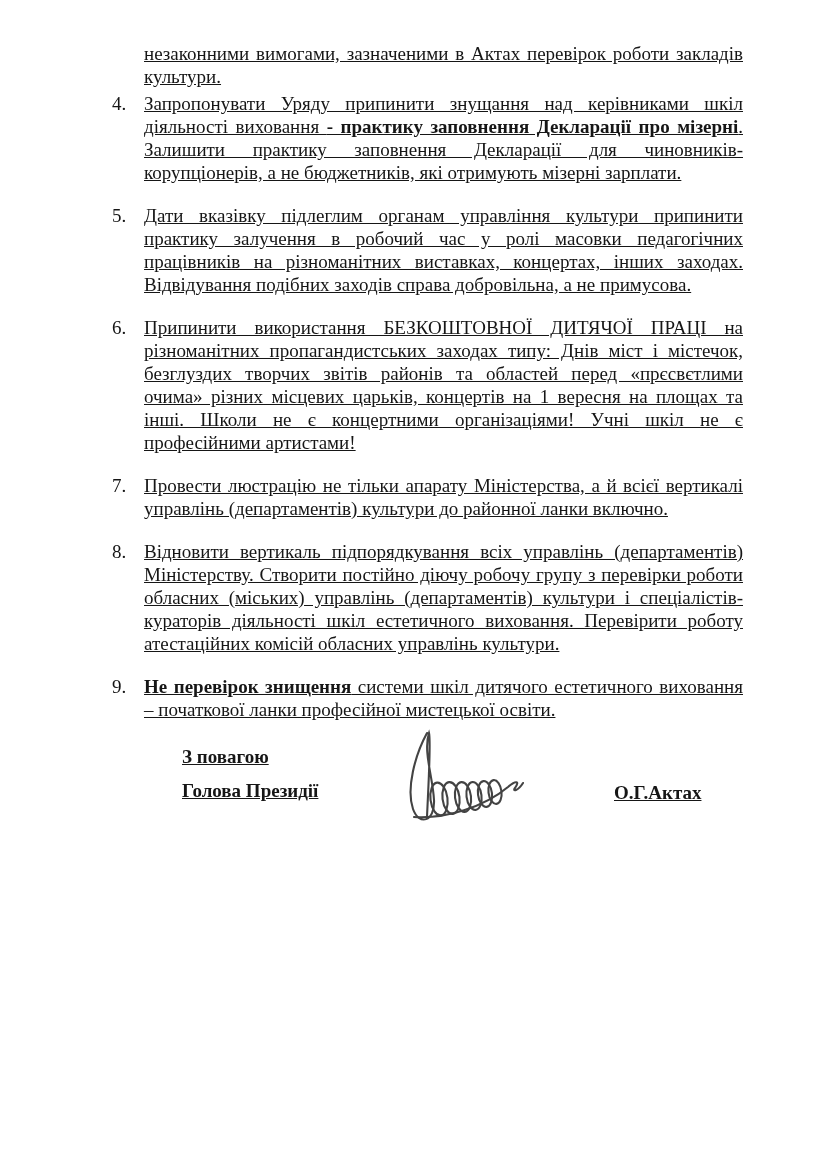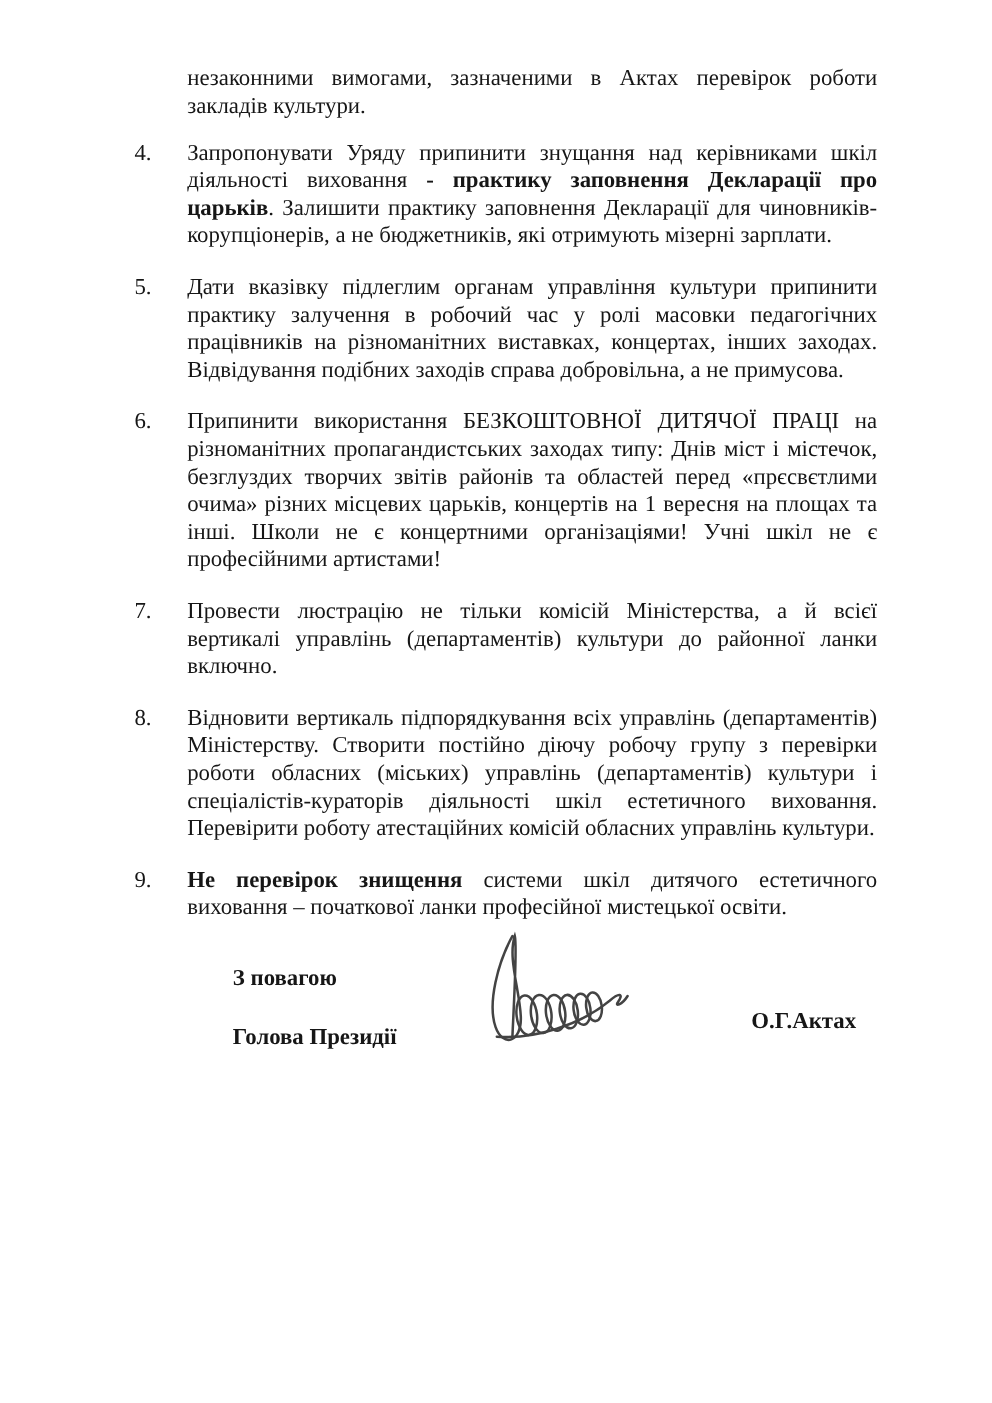--- a/index.html
+++ b/index.html
@@ -8,21 +8,21 @@
     width:827px;height:1169px;
     background:#ffffff;
     color:#161616;
     font-family:"Liberation Serif","DejaVu Serif",serif;
     overflow:hidden;
   }
   .content{
     position:absolute;
     left:140px;top:38px;width:607px;
   }
-  .content p{margin:16px;}
+  .content p{margin:4px;text-decoration:underline;}
   .intro,.item-body{
     font-size:19px;
     line-height:23px;
     text-align:justify;
     text-justify:inter-word;
   }
   .intro{margin-bottom:26px;}
   .item{position:relative;margin-bottom:20px;}
   .item-num{
     position:absolute;
@@ -32,50 +32,50 @@
   .item-body b{font-weight:bold;}
   .sig{
     position:relative;
     margin-top:11px;
     height:140px;
     font-weight:bold;
     font-size:19px;
     line-height:23px;
   }
   .sig-closing{position:absolute;left:38px;top:0;}
-  .sig-title{position:absolute;left:38px;top:49px;}
+  .sig-title{position:absolute;left:38px;top:34px;}
   .sig-name{position:absolute;left:470px;top:36px;}
   .sig-scribble{position:absolute;left:256px;top:-14px;width:132px;height:102px;}
 </style>
 </head>
 <body>
 
 <div class="page">
   <div class="content">
 
     <p class="intro">незаконними вимогами, зазначеними в Актах перевірок роботи закладів культури.</p>
 
     <div class="item">
       <span class="item-num">4.</span>
-      <p class="item-body"><span>Запропонувати Уряду припинити знущання над керівниками шкіл діяльності виховання </span><b>- практику заповнення Декларації про царьків</b><span>. Залишити практику заповнення Декларації для чиновників-корупціонерів, а не бюджетників, які отримують мізерні зарплати.</span></p>
+      <p class="item-body"><span>Запропонувати Уряду припинити знущання над керівниками шкіл діяльності виховання </span><b>- практику заповнення Декларації про мізерні</b><span>. Залишити практику заповнення Декларації для чиновників-корупціонерів, а не бюджетників, які отримують мізерні зарплати.</span></p>
     </div>
 
     <div class="item">
       <span class="item-num">5.</span>
       <p class="item-body"><span>Дати вказівку підлеглим органам управління культури припинити практику залучення в робочий час у ролі масовки педагогічних працівників на різноманітних виставках, концертах, інших заходах. Відвідування подібних заходів справа добровільна, а не примусова.</span></p>
     </div>
 
     <div class="item">
       <span class="item-num">6.</span>
       <p class="item-body"><span>Припинити використання БЕЗКОШТОВНОЇ ДИТЯЧОЇ ПРАЦІ на різноманітних пропагандистських заходах типу: Днів міст і містечок, безглуздих творчих звітів районів та областей перед «прєсвєтлими очима» різних місцевих царьків, концертів на 1 вересня на площах та інші. Школи не є концертними організаціями!  Учні шкіл не є професійними артистами!</span></p>
     </div>
 
     <div class="item">
       <span class="item-num">7.</span>
-      <p class="item-body"><span>Провести люстрацію не тільки комісій Міністерства, а й всієї вертикалі управлінь (департаментів) культури до районної ланки включно.</span></p>
+      <p class="item-body"><span>Провести люстрацію не тільки апарату Міністерства, а й всієї вертикалі управлінь (департаментів) культури до районної ланки включно.</span></p>
     </div>
 
     <div class="item">
       <span class="item-num">8.</span>
       <p class="item-body"><span>Відновити вертикаль підпорядкування всіх управлінь (департаментів) Міністерству. Створити постійно діючу робочу групу з перевірки роботи обласних (міських) управлінь (департаментів) культури  і спеціалістів-кураторів діяльності шкіл естетичного виховання. Перевірити роботу атестаційних комісій обласних управлінь культури.</span></p>
     </div>
 
     <div class="item">
       <span class="item-num">9.</span>
       <p class="item-body"><span></span><b>Не перевірок знищення</b><span> системи шкіл дитячого естетичного виховання – початкової ланки професійної мистецької освіти.</span></p>

